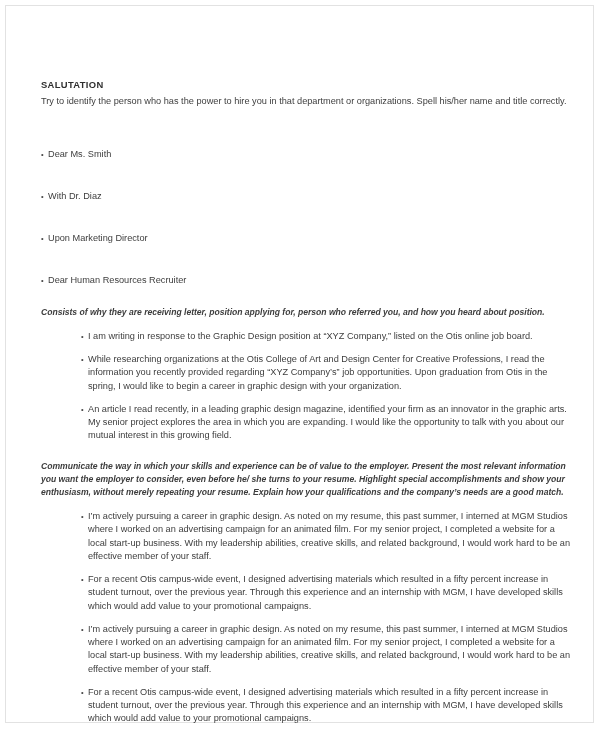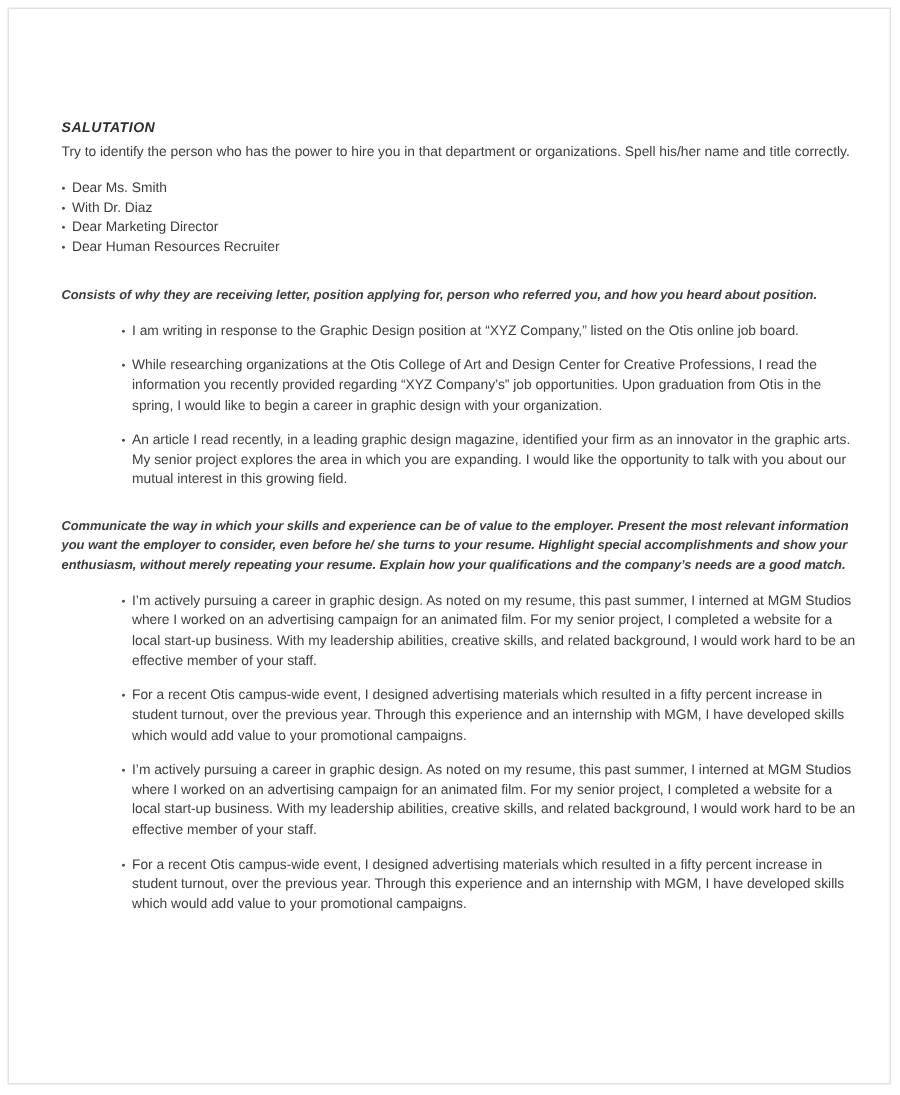--- a/index.html
+++ b/index.html
@@ -42,21 +42,20 @@
   .section-heading {
     font-family: "Liberation Sans", sans-serif;
     font-weight: bold;
     font-size: 9.4px;
     letter-spacing: 0.35px;
     color: #2f2f2f;
     line-height: 13px;
     margin: 0;
     padding: 0;
     text-transform: uppercase;
-    font-style: italic;
   }
   .section-intro {
     font-size: 9.2px;
     line-height: 13.2px;
     color: #3d3d3d;
     margin: 0;
     padding: 0;
     max-width: 528px;
   }
   .section-intro.italic {
@@ -83,20 +82,21 @@
     content: "\2022";
     position: absolute;
     left: 0;
     top: 0;
     font-size: 7.5px;
     line-height: 13.6px;
     color: #4a4a4a;
   }
   .bullet-list.tight li {
     line-height: 13.1px;
+    margin-top: 29px;
   }
   .bullet-list.spaced li {
     margin-bottom: 10.2px;
     margin-left: 40px;
   }
   .bullet-list.spaced li:last-child {
     margin-bottom: 0;
   }
   .gap-md { height: 11px; }
   .gap-lg { height: 13px; }
@@ -113,21 +113,21 @@
   <div class="doc-body">
 
     <div class="section">
       <div class="section-heading">SALUTATION</div>
       <div class="gap-head"></div>
       <p class="section-intro">Try to identify the person who has the power to hire you in that department or organizations. Spell his/her name and title correctly.</p>
       <div class="gap-md"></div>
       <ul class="bullet-list tight">
         <li>Dear Ms. Smith</li>
         <li>With Dr. Diaz</li>
-        <li>Dear Marketing Director</li>
+        <li>Upon Marketing Director</li>
         <li>Dear Human Resources Recruiter</li>
       </ul>
     </div>
 
     <div class="gap-xl"></div>
 
     <div class="section">
       <div class="gap-head"></div>
       <p class="section-intro italic">Consists of why they are receiving letter, position applying for, person who referred you, and how you heard about position.</p>
       <div class="gap-md"></div>

